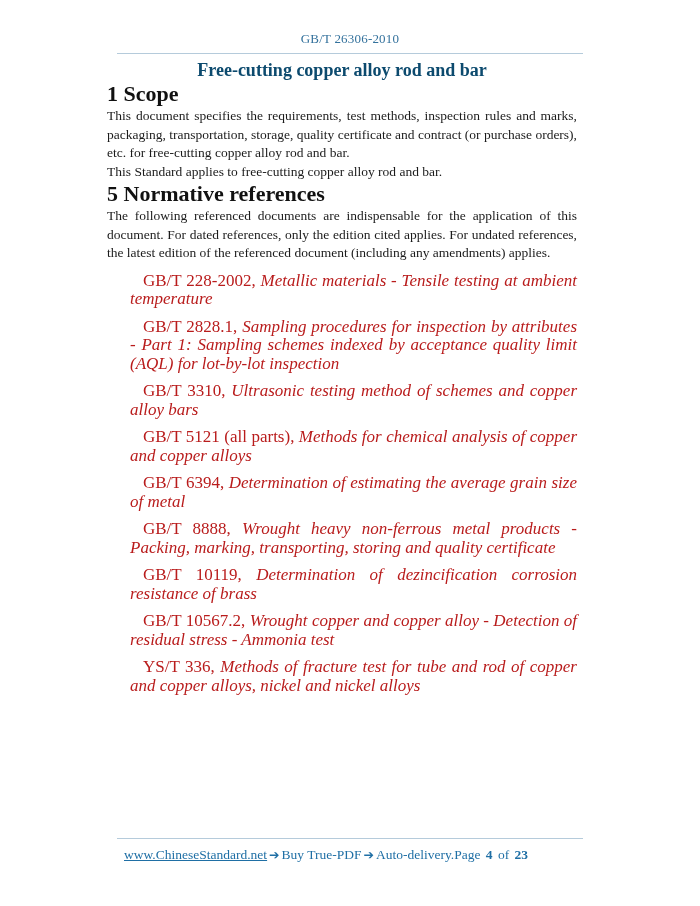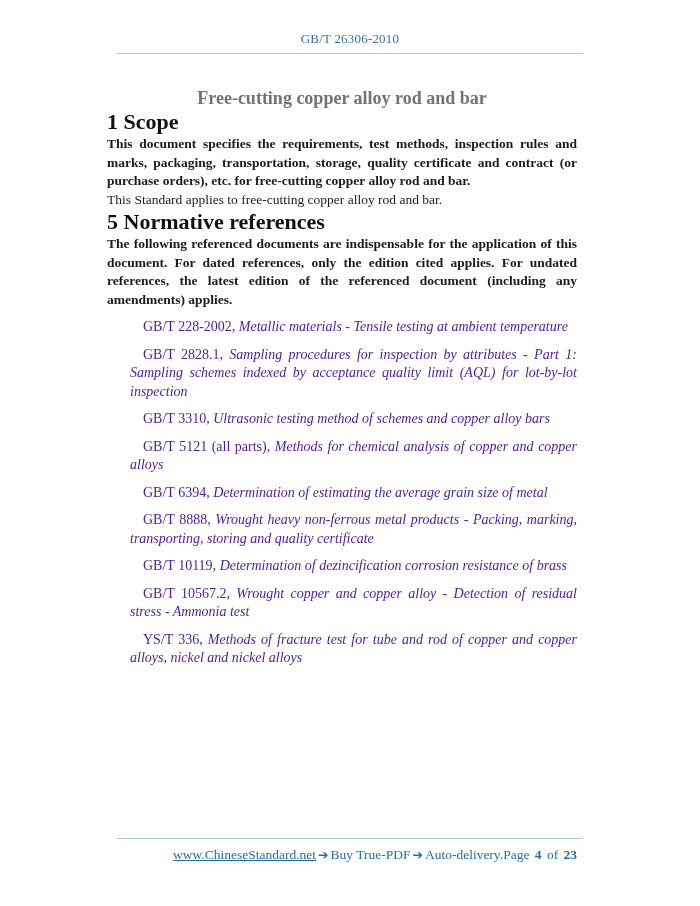--- a/index.html
+++ b/index.html
@@ -35,71 +35,71 @@
   }
 
   
   .content {
     position: absolute;
     left: 107px;
     top: 0;
     width: 470px;
   }
   .doc-title {
-    margin: 88px 0 0 0;
+    margin: 60px 0 0 0;
     font-size: 18px;
     font-weight: bold;
     text-align: center;
-    color: #737373;
+    color: #0c4a6e;
   }
   h2.section-heading {
     margin: 0;
     font-size: 22px;
     font-weight: bold;
     color: #111111;
   }
   .heading-scope { margin-top: 62px; }
   .heading-normative { margin-top: 16px; }
   p.body-para {
     margin: 0;
     font-size: 13.5px;
     line-height: 18.5px;
     text-align: justify;
     color: #1b1b1b;
   }
-  .para-first { margin-top: 22px; font-weight: bold; }
+  .para-first { margin-top: 22px; }
   .para-next { margin-top: 10px; }
 
   p.ref {
     margin: 9px 0 0 0;
     padding-left: 23px;
     text-indent: 13px;
-    font-size: 14px;
+    font-size: 17px;
     line-height: 18.5px;
     text-align: justify;
-    color: #4c1d95;
+    color: #b91c1c;
   }
   .ref-list { margin-top: 1px; }
   .ref em { font-style: italic; }
 
   
   .footer-rule {
     position: absolute;
     top: 838px;
     left: 117px;
     width: 466px;
     border-top: 1px solid #b5cbdb;
   }
   .footer {
     position: absolute;
     top: 847px;
     left: 124px;
     width: 453px;
     display: flex;
-    justify-content: flex-end;
+    justify-content: flex-start;
     align-items: baseline;
     font-size: 13.5px;
     color: #1f6fa5;
   }
   .footer-left { white-space: nowrap; }
   .footer-link {
     color: #1f6fa5;
     text-decoration: underline;
     cursor: pointer;
   }

